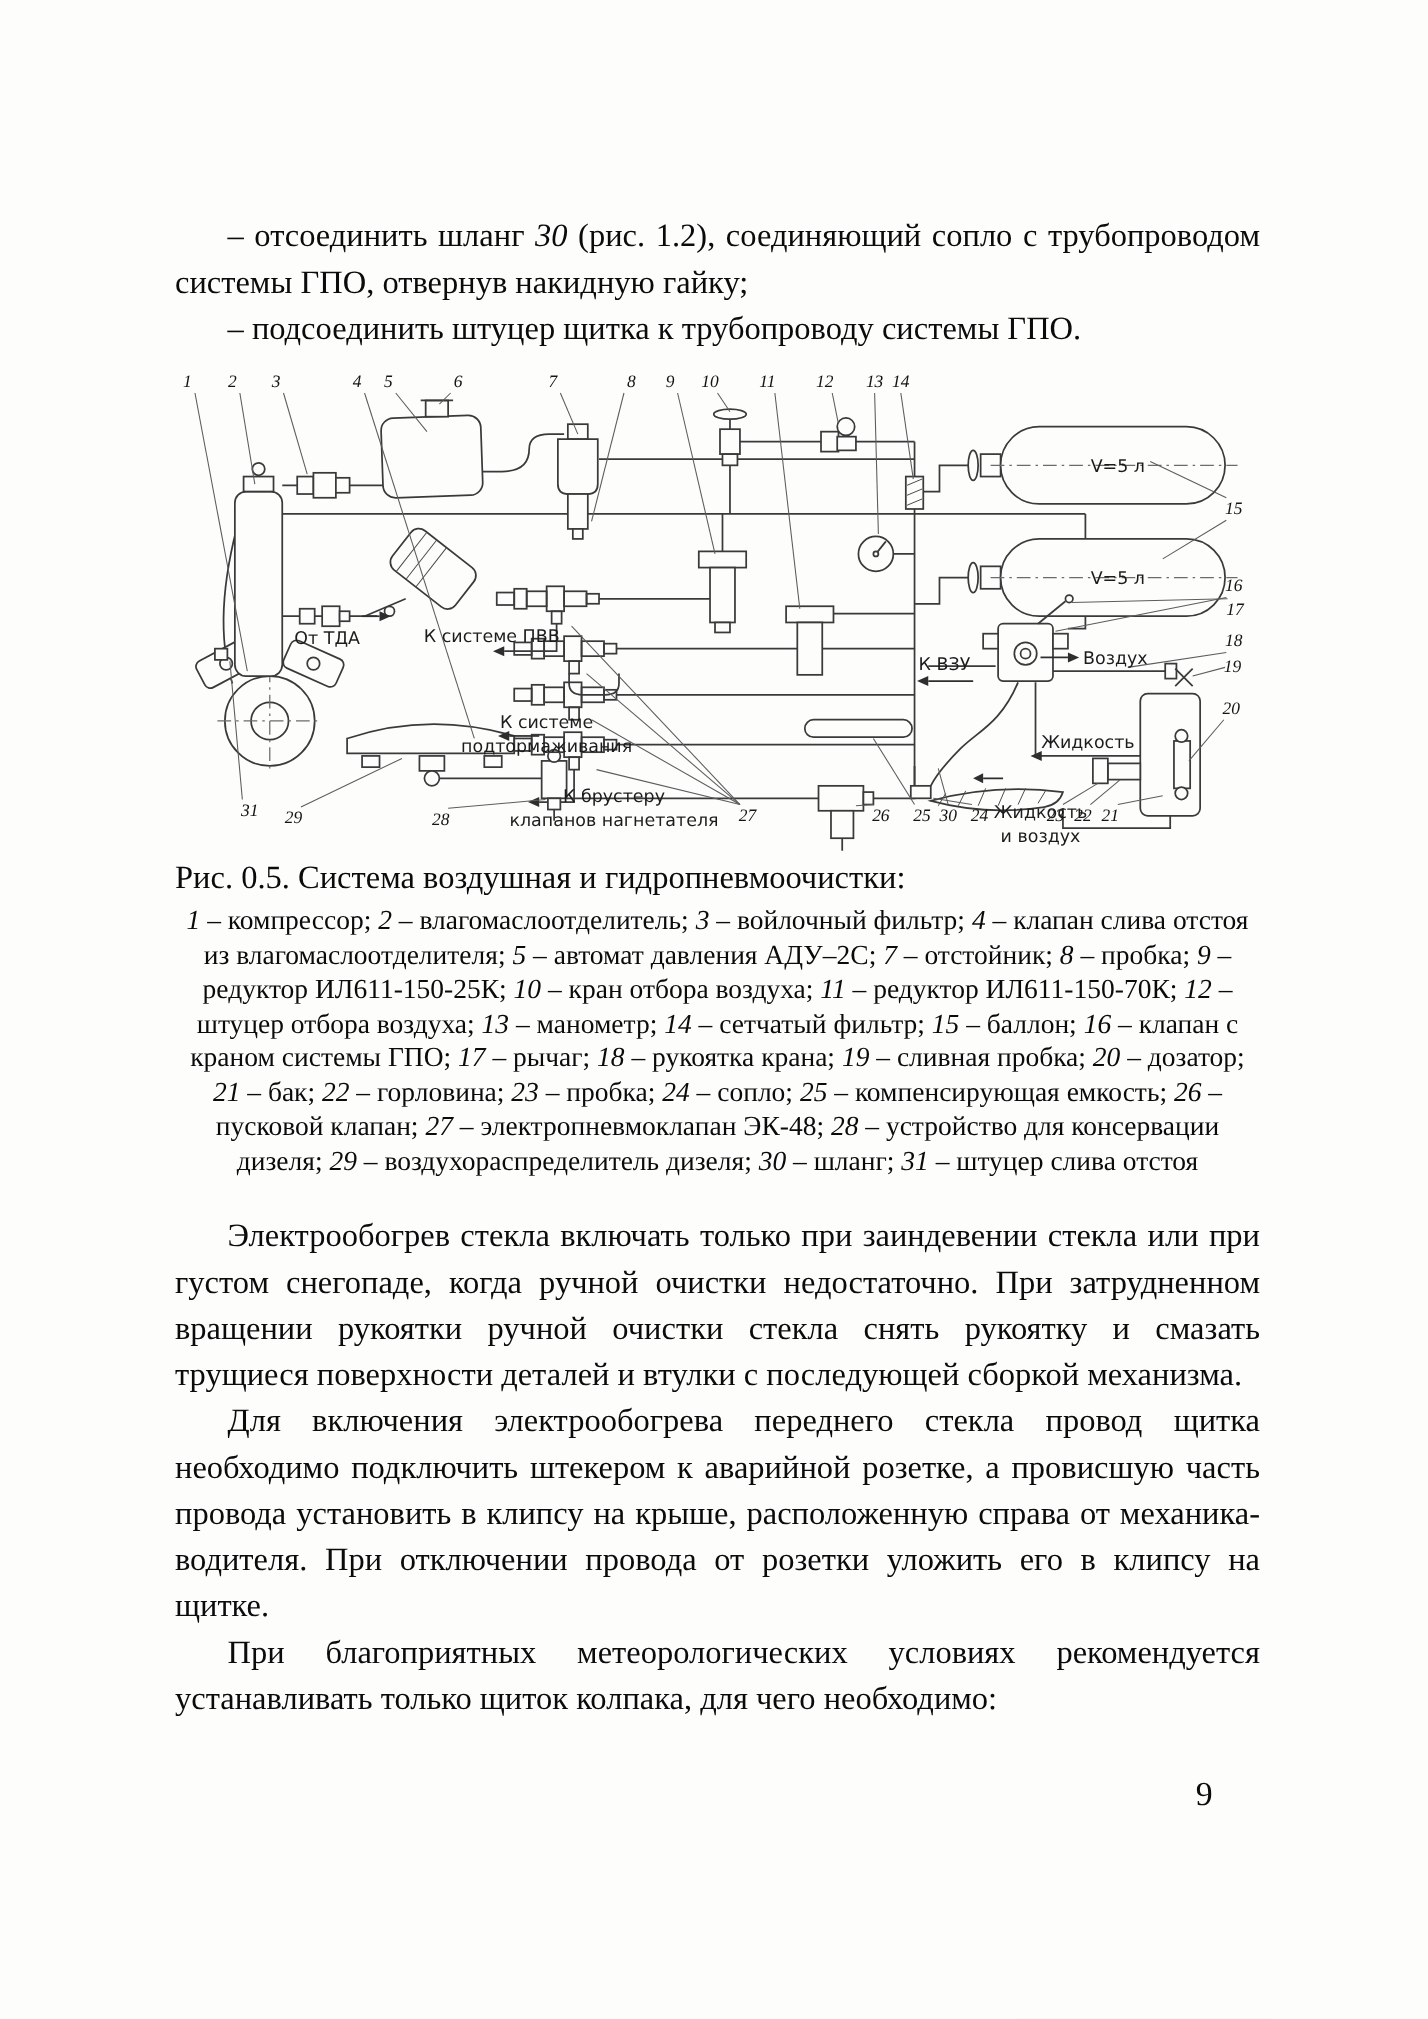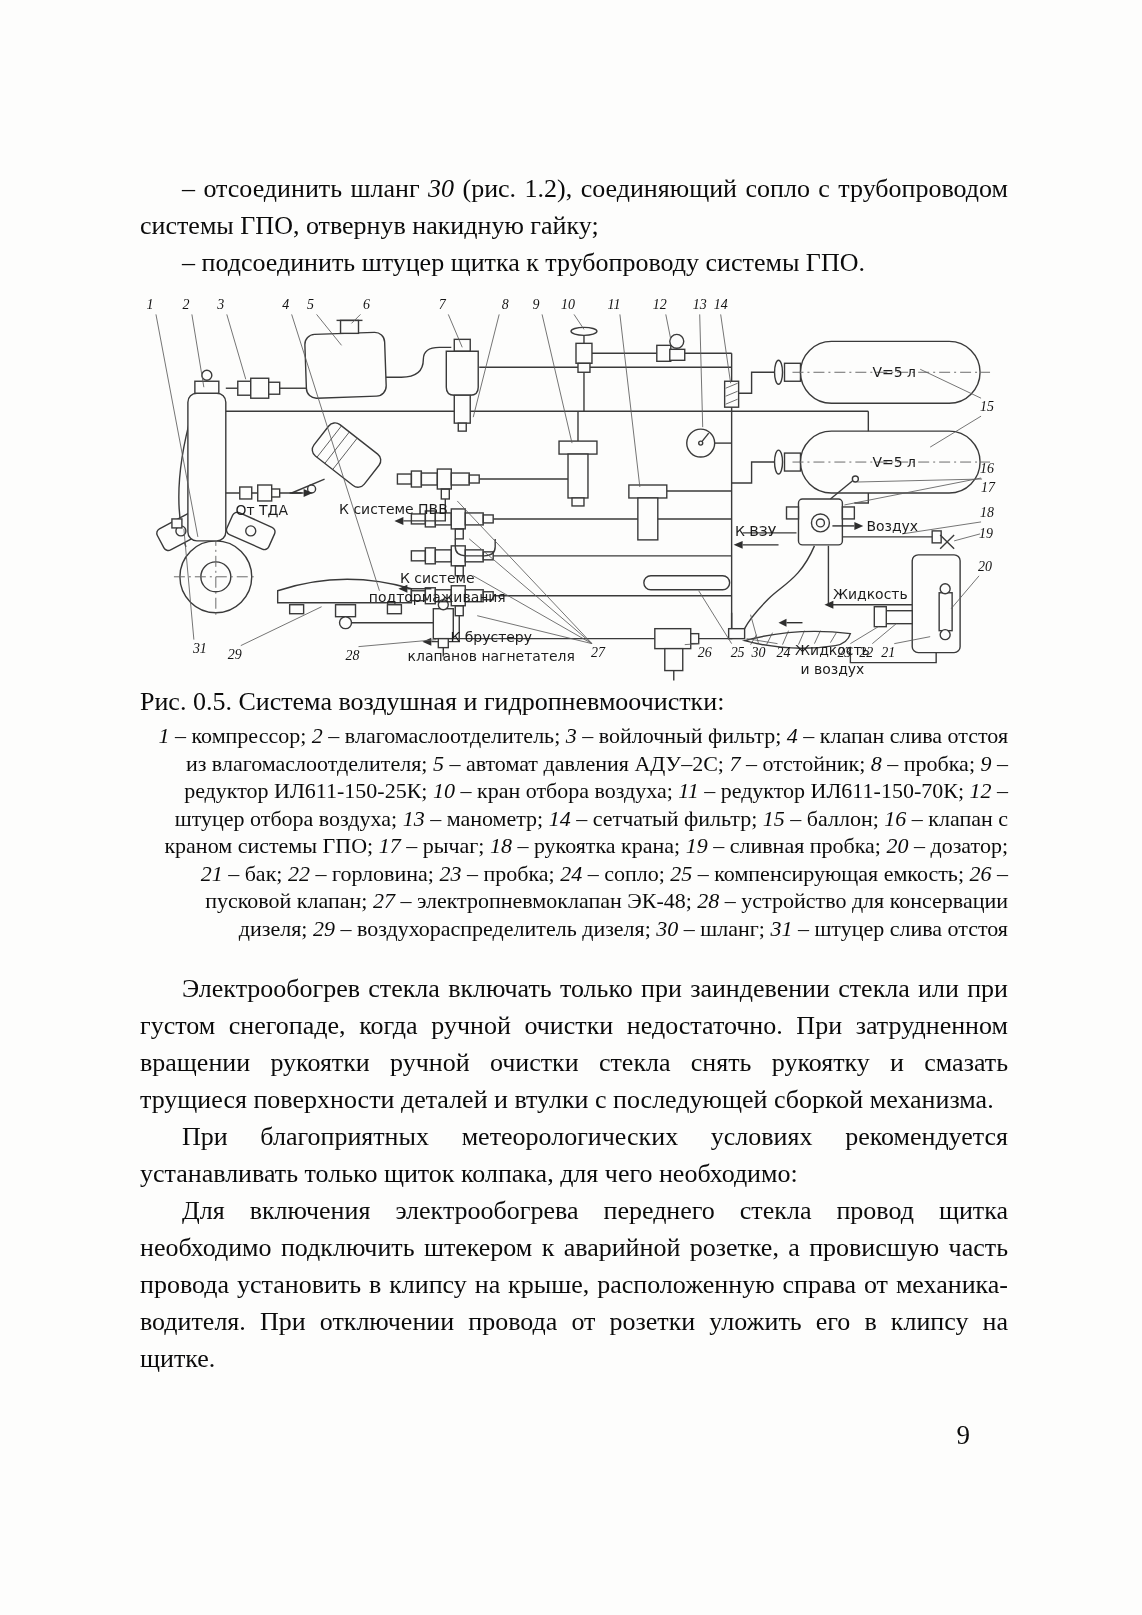--- a/index.html
+++ b/index.html
@@ -32,21 +32,21 @@
   .fig-caption{
     margin-top:14px;
     font-size:23px;
     line-height:30px;
     text-align:center;
     text-indent:0 !important;
   }
   .fig-legend{
     font-size:22px;
     line-height:27.5px;
-    text-align:right;
+    text-align:center;
     margin-top:2px;
   }
   .fig-legend i{font-style:italic;}
   .body-block{margin-top:28px;}
   .body-block p + p{margin-top:0;}
   .page-number{
     position:absolute;
     right:172px;top:1420px;
     font-size:27px;
   }
@@ -404,19 +404,19 @@
             <text x="756" y="174">V=5 л</text>
           </g>
       </svg>
 
       <p class="fig-caption">Рис. 0.5. Система воздушная и гидропневмоочистки:</p>
       <div class="fig-legend"><span><i>1</i> – компрессор; </span><span><i>2</i> – влагомаслоотделитель; </span><span><i>3</i> – войлочный фильтр; </span><span><i>4</i> – клапан слива отстоя из влагомаслоотделителя; </span><span><i>5</i> – автомат давления АДУ–2С; </span><span><i>7</i> – отстойник; </span><span><i>8</i> – пробка; </span><span><i>9</i> – редуктор ИЛ611-150-25К; </span><span><i>10</i> – кран отбора воздуха; </span><span><i>11</i> – редуктор ИЛ611-150-70К; </span><span><i>12</i> – штуцер отбора воздуха; </span><span><i>13</i> – манометр; </span><span><i>14</i> – сетчатый фильтр; </span><span><i>15</i> – баллон; </span><span><i>16</i> – клапан с краном системы ГПО; </span><span><i>17</i> – рычаг; </span><span><i>18</i> – рукоятка крана; </span><span><i>19</i> – сливная пробка; </span><span><i>20</i> – дозатор; </span><span><i>21</i> – бак; </span><span><i>22</i> – горловина; </span><span><i>23</i> – пробка; </span><span><i>24</i> – сопло; </span><span><i>25</i> – компенсирующая емкость; </span><span><i>26</i> – пусковой клапан; </span><span><i>27</i> – электропневмоклапан ЭК-48; </span><span><i>28</i> – устройство для консервации дизеля; </span><span><i>29</i> – воздухораспределитель дизеля; </span><span><i>30</i> – шланг; </span><span><i>31</i> – штуцер слива отстоя</span></div>
     </div>
 
     <div class="body-block">
       <p>Электрообогрев стекла включать только при заиндевении стекла или при густом снегопаде, когда ручной очистки недостаточно. При затрудненном вращении рукоятки ручной очистки стекла снять ру­коятку и смазать трущиеся поверхности деталей и втулки с после­дующей сборкой механизма.</p>
+      <p>Для включения электрообогрева переднего стекла провод щитка необходимо подключить штекером к аварийной розетке, а провис­шую часть провода установить в клипсу на крыше, расположенную справа от механика-водителя. При отключении провода от розетки уложить его в клипсу на щитке.</p>
       <p>При благоприятных метеорологических условиях рекомендуется устанавливать только щиток колпака, для чего необходимо:</p>
-      <p>Для включения электрообогрева переднего стекла провод щитка необходимо подключить штекером к аварийной розетке, а провис­шую часть провода установить в клипсу на крыше, расположенную справа от механика-водителя. При отключении провода от розетки уложить его в клипсу на щитке.</p>
     </div>
   </div>
 
   <div class="page-number">9</div>
 </div>
 
 </body></html>

